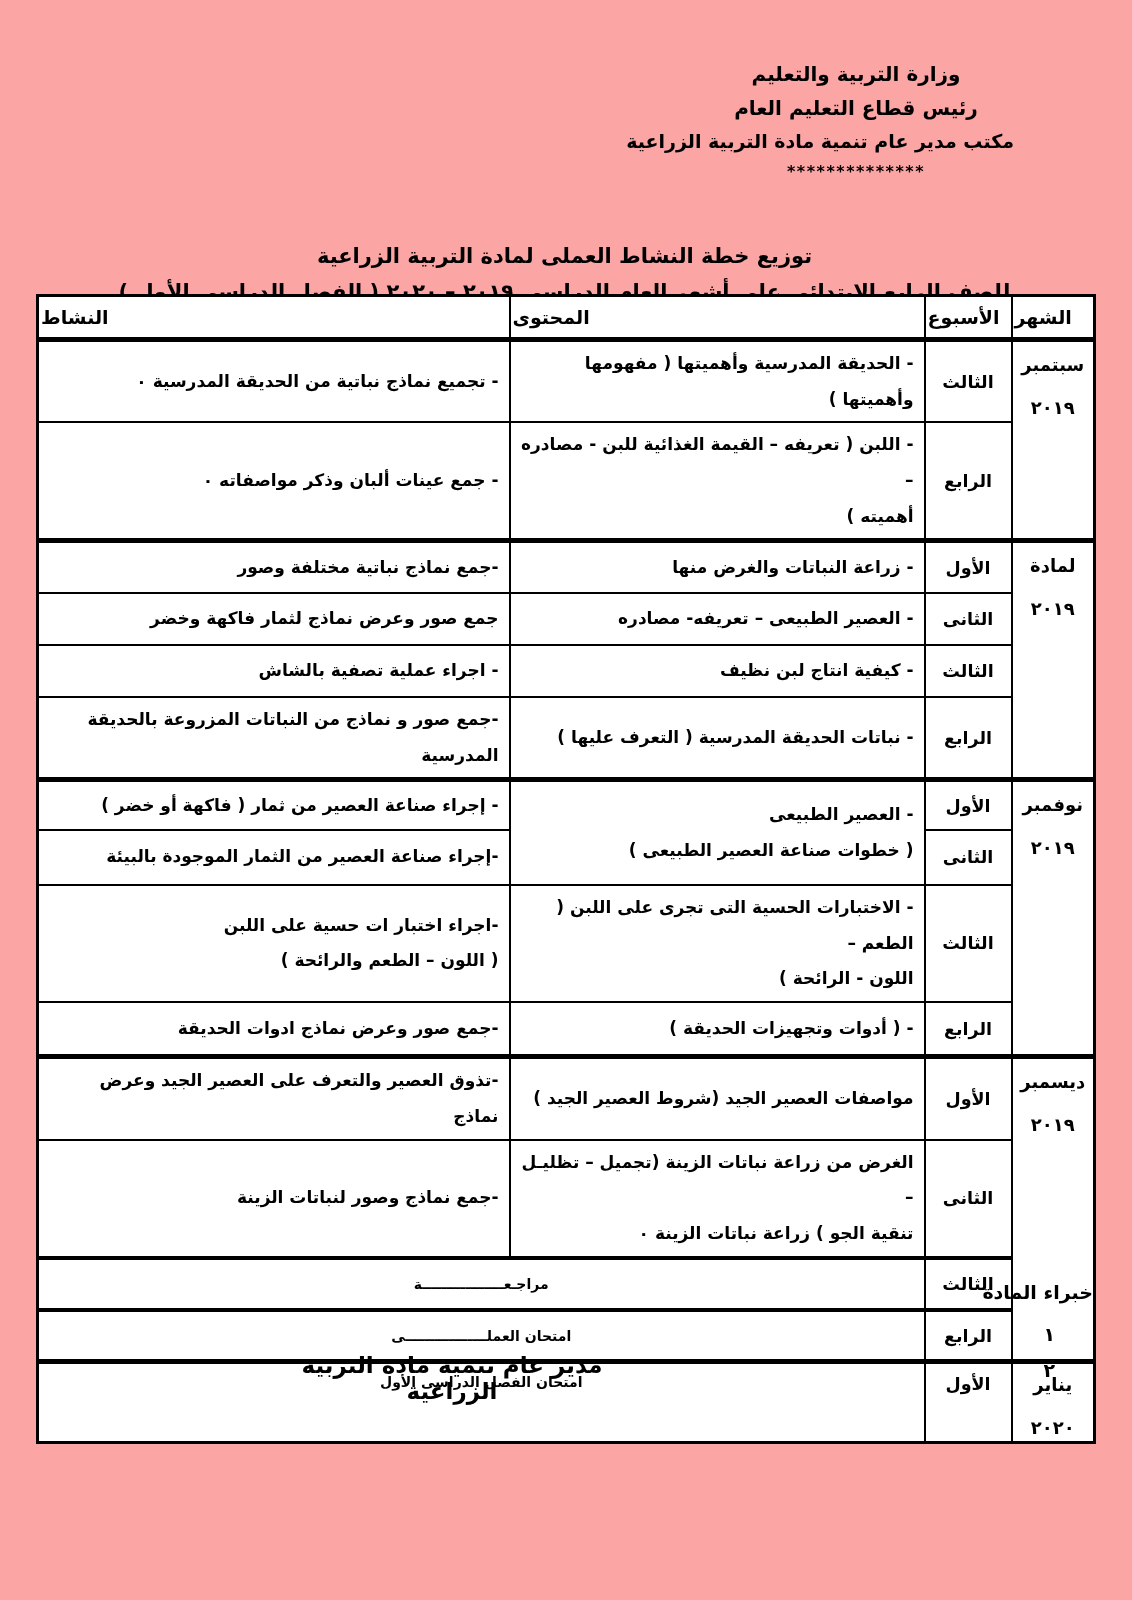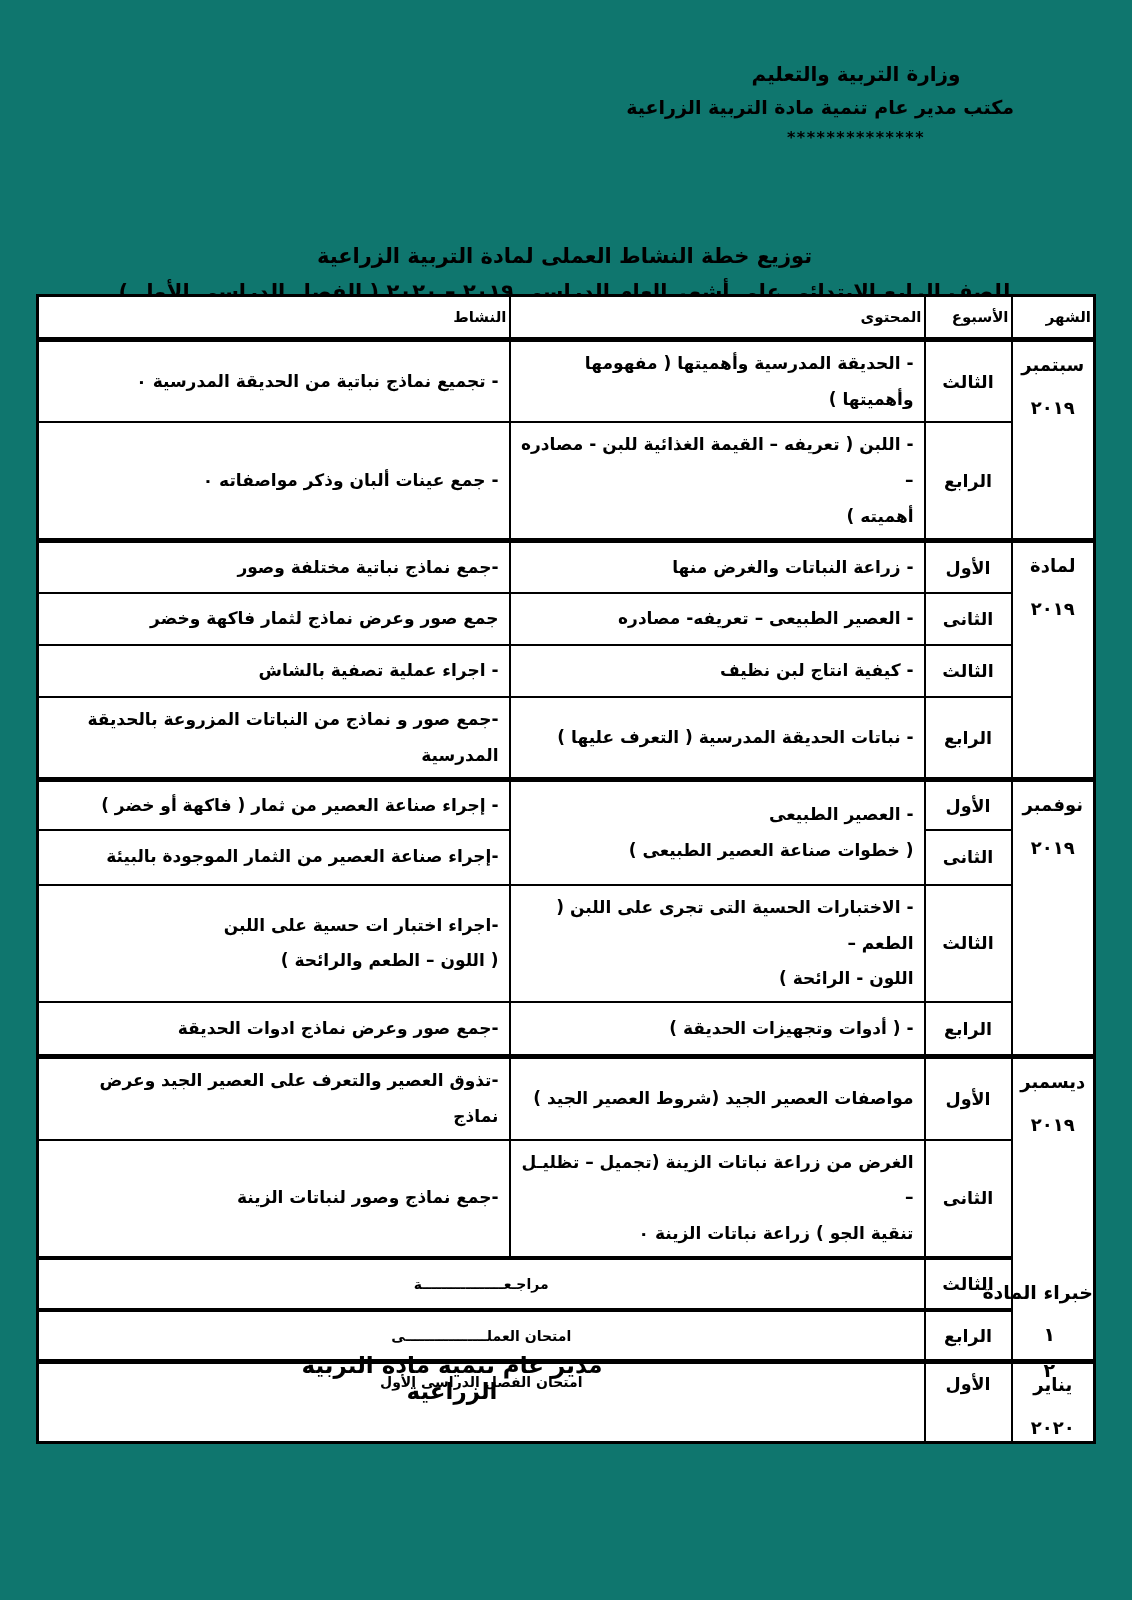--- a/index.html
+++ b/index.html
@@ -1,21 +1,21 @@
 <!DOCTYPE html>
 <html><head>
 <meta charset="utf-8">
 <style>
   html,body{margin:0;padding:0;}
   body{
     width:1132px;height:1600px;background:#ffffff;
     font-family:"DejaVu Sans", sans-serif;
     color:#000;
   }
-  .page{position:relative;width:1132px;height:1600px;background:#0f766e;overflow:hidden;}
+  .page{position:relative;width:1132px;height:1600px;background:#fca5a5;overflow:hidden;}
 
   
   .letterhead{position:absolute;top:62px;left:698px;width:316px;text-align:center;font-weight:bold;}
   .lh-line{font-size:20px;margin:0 0 10px 0;white-space:nowrap;}
   .lh-line.small{font-size:19px;}
   .stars{font-size:16px;letter-spacing:1.5px;margin-top:2px;}
 
   
   .titles{position:absolute;top:216px;left:36px;width:1057px;text-align:center;font-weight:bold;margin-top:28px;}
   .title1{font-size:21px;margin-bottom:12px;}
@@ -25,21 +25,21 @@
   .table-wrap{position:absolute;top:294px;left:36px;}
   table.plan-table{
     border-collapse:collapse;table-layout:fixed;width:1057px;background:#fff;
     border:3px solid #000;font-weight:bold;
   }
   .c-month{width:83px;}
   .c-week{width:87px;}
   .c-content{width:415px;}
   .c-activity{width:472px;}
   th,td{border:2px solid #000;}
-  th{font-size:15px;text-align:right;padding:4px 2px;}
+  th{font-size:19px;text-align:left;padding:4px 2px;}
   tbody.month-block{border-top:5px solid #000;}
   .month-cell{vertical-align:top;text-align:center;padding-top:12px;font-size:18px;}
   .m-year{margin-top:22px;}
   .week-cell{text-align:center;vertical-align:middle;font-size:17.5px;padding:2px;}
   .content-cell,.activity-cell{
     text-align:right;vertical-align:middle;padding:4px 10px;
     font-size:17px;line-height:2.1;white-space:pre-line;
   }
   .merged-cell{text-align:center;vertical-align:middle;font-size:14px;white-space:pre-line;}
   .thick-top{border-top:4px solid #000;}
@@ -54,20 +54,21 @@
   .num2{top:1359px;right:77px;font-size:19px;}
   .signature{top:1352px;left:292px;width:320px;text-align:center;font-size:23px;}
 </style>
 </head>
 <body>
 
 <div class="page" dir="rtl">
 
   <div class="letterhead">
     <div class="lh-line">وزارة التربية والتعليم</div>
+    <div class="lh-line">رئيس قطاع التعليم العام</div>
     <div class="lh-line small">مكتب مدير عام تنمية مادة التربية الزراعية</div>
     <div class="stars">**************</div>
   </div>
 
   <div class="titles">
     <div class="title1">توزيع خطة النشاط العملى لمادة التربية الزراعية</div>
     <div class="title2">للصف الرابع الابتدائى على أشهر العام الدراسى ٢٠١٩ – ٢٠٢٠  ( الفصل الدراسي الأول )</div>
   </div>
 
   <div class="table-wrap">

